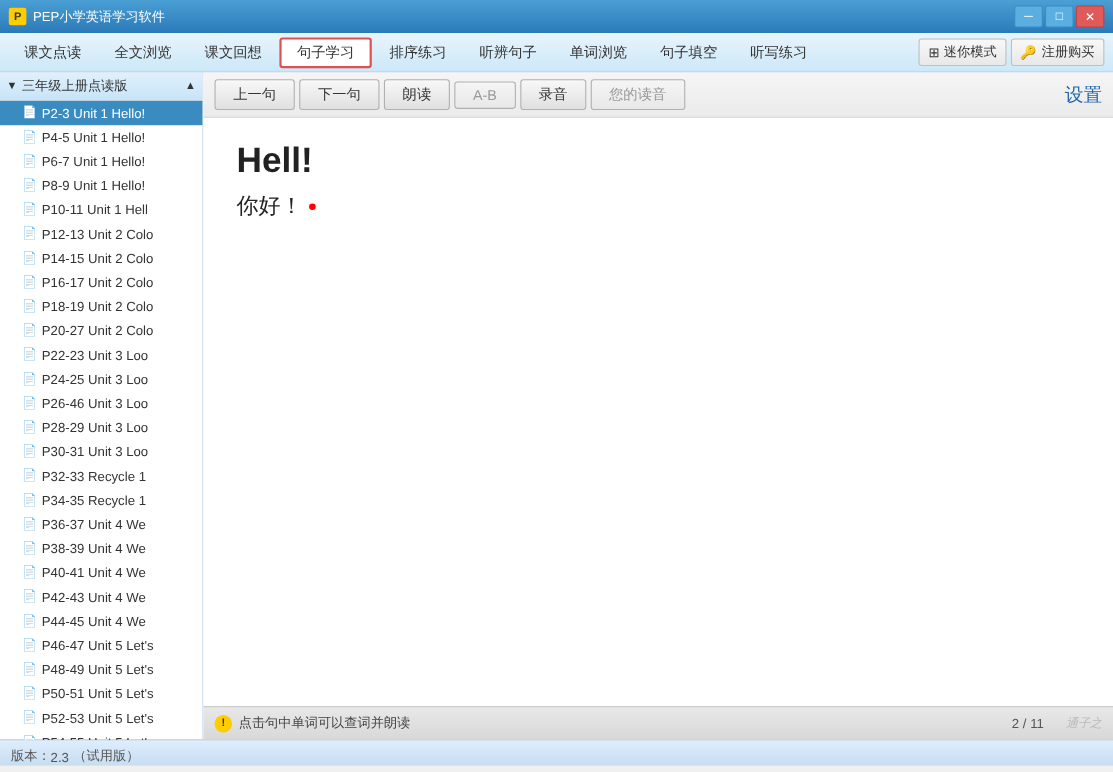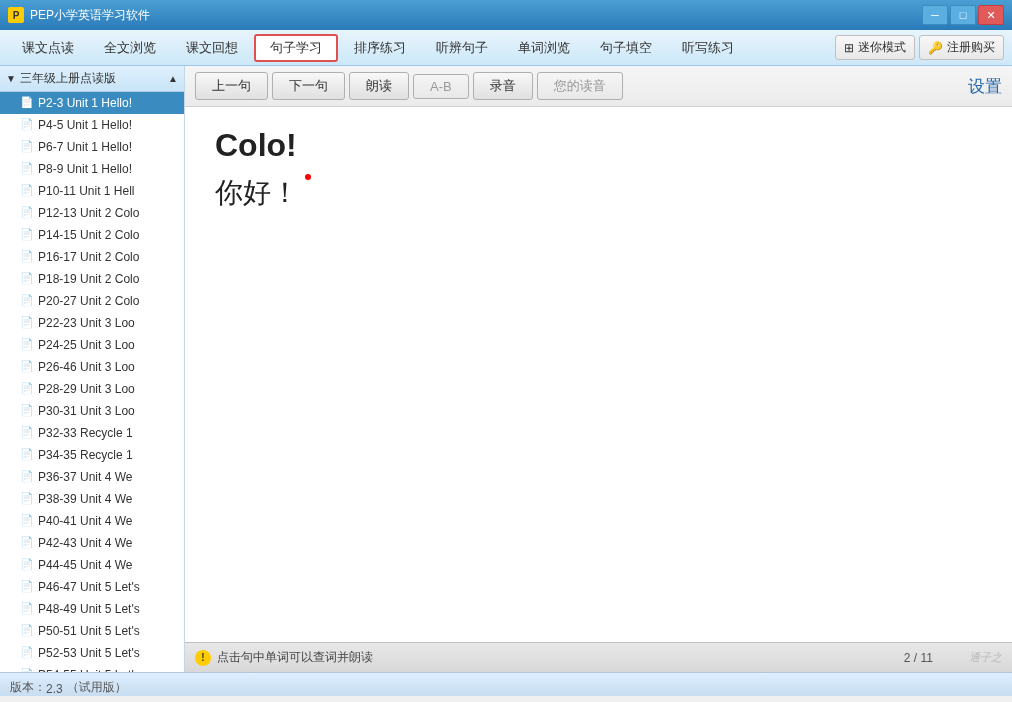--- a/index.html
+++ b/index.html
@@ -210,25 +210,25 @@
       padding: 20px 30px;
       overflow-y: auto;
     }
     .english-text {
       font-size: 32px;
       font-weight: bold;
       color: #222;
       margin-bottom: 10px;
     }
     .chinese-text {
-      font-size: 28px;
+      font-size: 20px;
       color: #222;
       margin-bottom: 8px;
       display: flex;
-      align-items: flex-start;
+      align-items: center;
       gap: 4px;
     }
     .chinese-text .red-dot {
       width: 6px;
       height: 6px;
       background: red;
       border-radius: 50%;
       display: inline-block;
       vertical-align: super;
       margin-left: 2px;
@@ -266,21 +266,21 @@
       justify-content: center;
       font-size: 10px;
       color: #333;
       font-weight: bold;
     }
     .status-page {
       margin-left: auto;
       color: #555;
     }
     .status-watermark {
-      margin-left: 36px;
+      margin-left: 20px;
       color: #aaa;
       font-size: 11px;
     }
 
     
     ::-webkit-scrollbar { width: 8px; }
     ::-webkit-scrollbar-track { background: #f0f0f0; }
     ::-webkit-scrollbar-thumb { background: #b0b0b0; border-radius: 4px; }
 
     
@@ -461,21 +461,21 @@
       <button class="toolbar-btn">朗读</button>
       <button class="toolbar-btn disabled">A-B</button>
       <button class="toolbar-btn">录音</button>
       <button class="toolbar-btn disabled">您的读音</button>
       <div class="toolbar-right">
         <a class="settings-link">设置</a>
       </div>
     </div>
 
     <div class="reading-content">
-      <div class="english-text">Colo!</div>
+      <div class="english-text">Hell!</div>
       <div class="chinese-text">
         <span>你好！</span>
           <span class="red-dot"></span>
       </div>
     </div>
 
     <div class="status-bar">
       <div class="status-tip">
         <div class="status-tip-icon">!</div>
         <span>点击句中单词可以查词并朗读</span>

